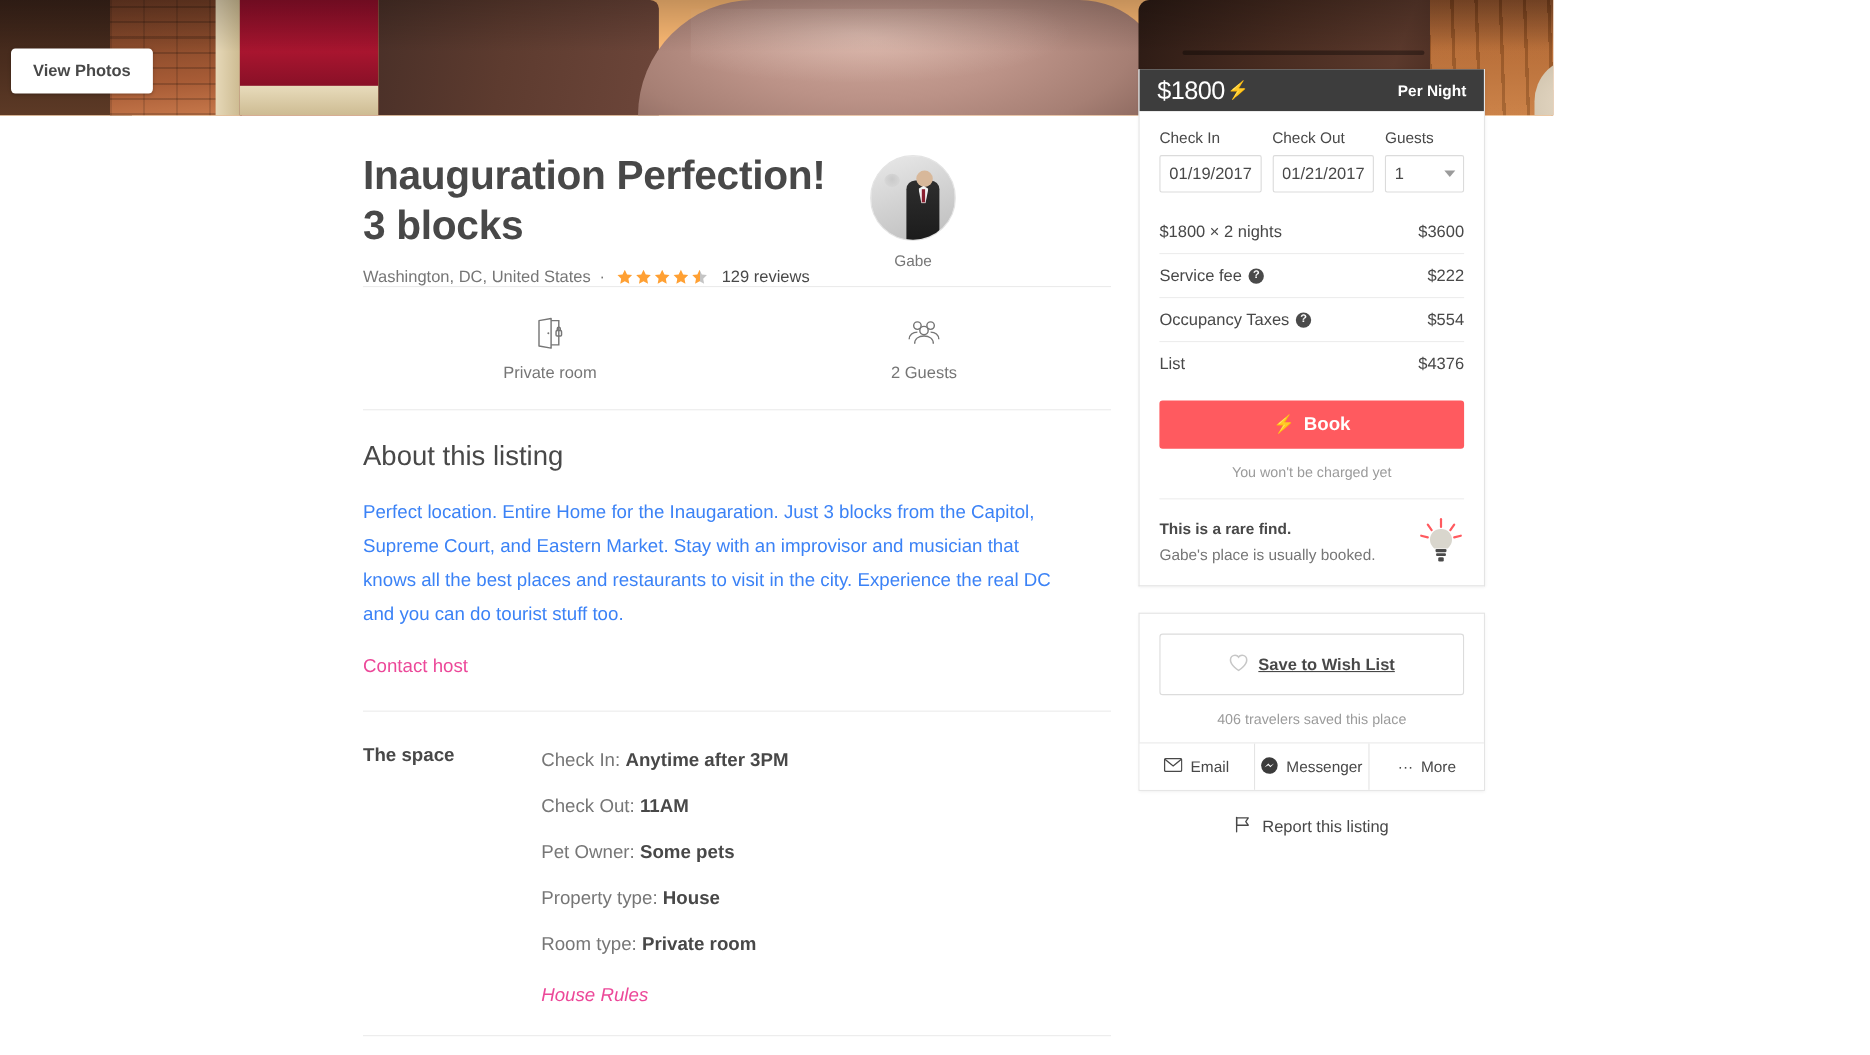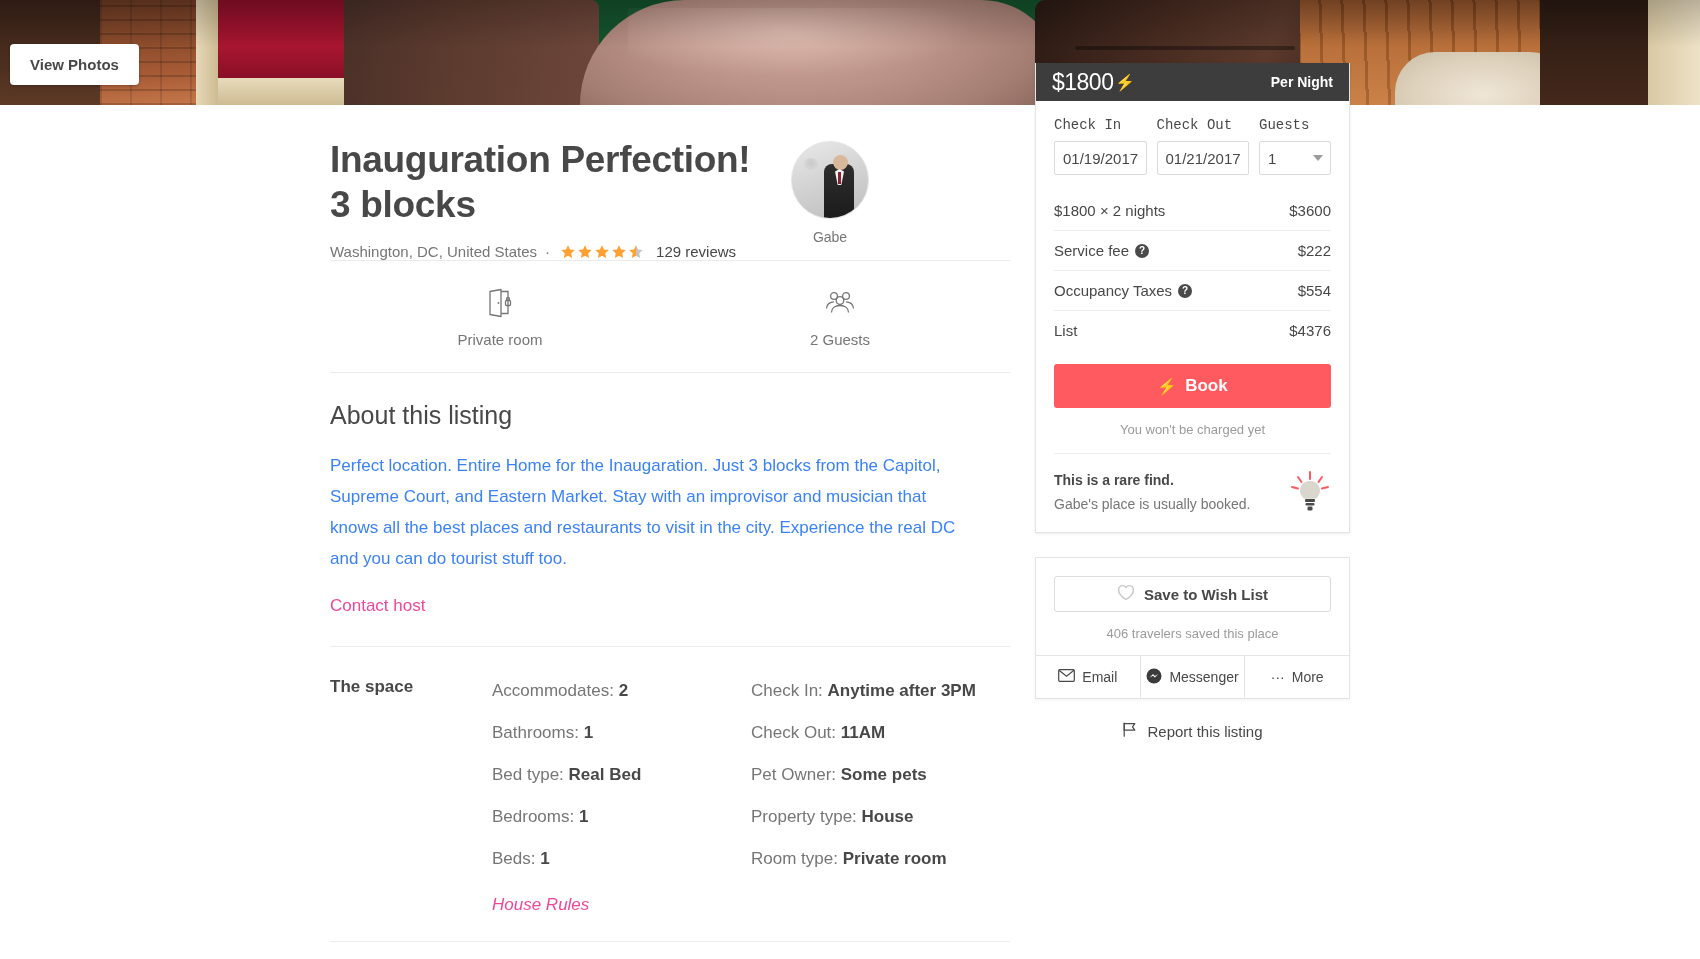--- a/index.html
+++ b/index.html
@@ -7,23 +7,23 @@
     width: 1700px; height: 959px;
     font-family: "Liberation Sans", sans-serif;
     background: #ffffff;
     overflow: hidden;
     color: #484848;
   }
 
   
   .hero {
     position: relative;
-    width: 1700px; height: 105px;
+    width: 1412px; height: 105px;
     overflow: hidden;
-    background: #14532d;
+    background: #fdba74;
   }
   .hero-photo { position: absolute; inset: 0; }
   .hp { position: absolute; top: 0; bottom: 0; }
   .hp-wall      { left: 0;    width: 120px; background: linear-gradient(180deg,#3a2319 0%,#4a2d1e 55%,#5d3a26 100%); }
   .hp-brick     { left: 100px; width: 120px; background: linear-gradient(175deg,#6b3a24 0%,#8c4c2c 40%,#a85c36 70%,#c97a4c 100%); }
   .hp-brick::after{
     content:""; position:absolute; inset:0;
     background:
       repeating-linear-gradient(0deg, rgba(0,0,0,.18) 0 2px, rgba(0,0,0,0) 2px 14px),
       repeating-linear-gradient(90deg, rgba(0,0,0,.12) 0 2px, rgba(0,0,0,0) 2px 30px);
@@ -130,21 +130,21 @@
     padding: 14px 16px;
   }
   .price-main { font-size: 23px; font-weight: normal; letter-spacing:-0.5px; display:flex; align-items:center; gap:2px; }
   .bolt { color:#ffb400; font-size:16px; }
   .per-night { font-size: 14px; font-weight: bold; }
 
   .booking-body { padding: 16px 18px 0; }
   .date-row { display:flex; gap: 10px; }
   .date-field { flex: 1; }
   .date-field.guests { flex: 0 0 72px; }
-  .field-label { font-size: 14px; color:#484848; margin-bottom: 8px; font-family: Liberation Mono, monospace; }
+  .field-label { font-size: 14px; color:#484848; margin-bottom: 8px; }
   .field-input {
     width: 100%; height: 34px; border:1px solid #dbdbdb; border-radius:2px;
     padding: 0 8px; font-size: 15px; color:#484848; background:#fff;
     font-family: "Liberation Sans", sans-serif;
   }
   .select-wrap { position: relative; }
   .select-wrap select {
     width:100%; height:34px; border:1px solid #dbdbdb; border-radius:2px;
     padding: 0 22px 0 8px; font-size:15px; color:#484848; background:#fff;
     appearance:none; -webkit-appearance:none;
@@ -182,24 +182,24 @@
   .rare-find { border-top:1px solid #ededed; padding: 16px 0 18px; display:flex; align-items:center; gap:10px; }
   .rare-text { flex:1; }
   .rare-title { font-size:14px; font-weight:bold; color:#484848; margin-bottom:8px; }
   .rare-sub { font-size:14px; color:#767676; }
   .bulb { width:42px; height:44px; position:relative; flex:0 0 42px; }
 
   
   .wish-card { width:315px; margin-top: 24px; border:1px solid #e4e4e4; background:#fff; box-shadow: 0 1px 3px rgba(0,0,0,.06); }
   .wish-inner { padding: 18px 18px 14px; }
   .wish-btn {
-    width:100%; height:36px; background:#fff; border:1px solid #dcdcdc; border-radius:3px;
+    width:100%; height:56px; background:#fff; border:1px solid #dcdcdc; border-radius:3px;
     display:flex; align-items:center; justify-content:center; gap:9px;
     font-size:15px; font-weight:bold; color:#484848;
-    font-family:"Liberation Sans", sans-serif; cursor:pointer;
+    font-family:"Liberation Sans", sans-serif; cursor:pointer;text-decoration:underline;
   }
   .wish-sub { text-align:center; font-size:13px; color:#9b9b9b; margin-top: 14px; }
   .share-row { display:flex; border-top:1px solid #e4e4e4; }
   .share-btn {
     flex:1; height:42px; display:flex;align-items:center;justify-content:center; gap:7px;
     font-size:14px; color:#484848; cursor:pointer; background:#fff; border:none;
     border-left:1px solid #e4e4e4; font-family:"Liberation Sans", sans-serif;
   }
   .share-btn:first-child { border-left:none; }
   .report-row { display:flex; align-items:center; justify-content:center; gap:9px; margin-top:22px; font-size:15px; color:#484848; cursor:pointer; }
@@ -343,42 +343,20 @@
       <h2 class="section-h2">About this listing</h2>
       <p class="about-text">Perfect location. Entire Home for the Inaugaration. Just 3 blocks from the Capitol, Supreme Court, and Eastern Market. Stay with an improvisor and musician that knows all the best places and restaurants to visit in the city. Experience the real DC and you can do tourist stuff too.</p>
       <a class="link contact-host">Contact host</a>
 
       <hr class="sep">
 
       
       <div class="detail-block">
         <div class="detail-title">The space</div>
         <div class="detail-cols">
-          <div class="detail-col" id="space-col1">
-              <div class="detail-item">
-         <span>Accommodates:</span>
-         <b>2</b>
-       </div>
-              <div class="detail-item">
-         <span>Bathrooms:</span>
-         <b>1</b>
-       </div>
-              <div class="detail-item">
-         <span>Bed type:</span>
-         <b>Real Bed</b>
-       </div>
-              <div class="detail-item">
-         <span>Bedrooms:</span>
-         <b>1</b>
-       </div>
-              <div class="detail-item">
-         <span>Beds:</span>
-         <b>1</b>
-       </div>
-            </div>
           <div class="detail-col" id="space-col2">
               <div class="detail-item">
          <span>Check In:</span>
          <b>Anytime after 3PM</b>
        </div>
               <div class="detail-item">
          <span>Check Out:</span>
          <b>11AM</b>
        </div>
               <div class="detail-item">

